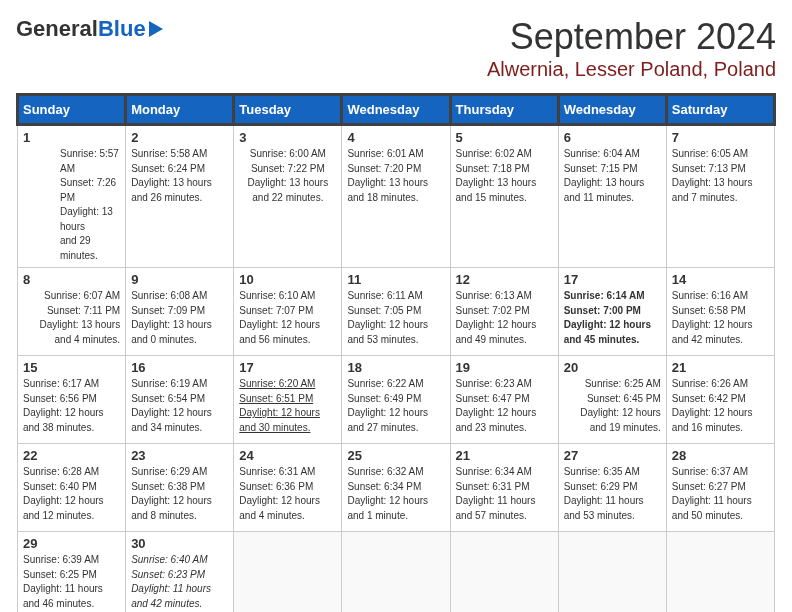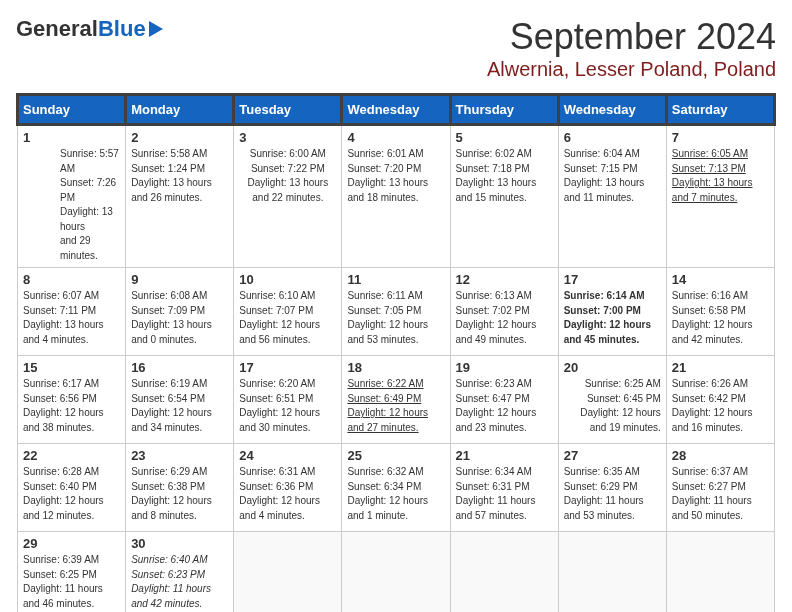--- a/index.html
+++ b/index.html
@@ -116,21 +116,21 @@
         <td>
           <span class="day-num">1</span>
           <div class="cell-info" style="white-space: pre-line; margin-left: 37px;">Sunrise: 5:57 AM
 Sunset: 7:26 PM
 Daylight: 13 hours
 and 29 minutes.</div>
         </td>
         <td>
           <span class="day-num">2</span>
           <div class="cell-info" style="white-space: pre-line;">Sunrise: 5:58 AM
-Sunset: 1:24 PM
+Sunset: 6:24 PM
 Daylight: 13 hours
 and 26 minutes.</div>
         </td>
         <td>
           <span class="day-num">3</span>
           <div class="cell-info" style="white-space: pre-line; text-align: center;">Sunrise: 6:00 AM
 Sunset: 7:22 PM
 Daylight: 13 hours
 and 22 minutes.</div>
         </td>
@@ -150,30 +150,30 @@
         </td>
         <td>
           <span class="day-num">6</span>
           <div class="cell-info" style="white-space: pre-line;">Sunrise: 6:04 AM
 Sunset: 7:15 PM
 Daylight: 13 hours
 and 11 minutes.</div>
         </td>
         <td>
           <span class="day-num">7</span>
-          <div class="cell-info" style="white-space: pre-line; text-decoration: underline;">Sunrise: 6:05 AM
+          <div class="cell-info" style="white-space: pre-line;">Sunrise: 6:05 AM
 Sunset: 7:13 PM
 Daylight: 13 hours
 and 7 minutes.</div>
         </td>
       </tr>
       <tr>
         <td>
           <span class="day-num">8</span>
-          <div class="cell-info" style="white-space: pre-line;">Sunrise: 6:07 AM
+          <div class="cell-info" style="white-space: pre-line; text-align: right;">Sunrise: 6:07 AM
 Sunset: 7:11 PM
 Daylight: 13 hours
 and 4 minutes.</div>
         </td>
         <td>
           <span class="day-num">9</span>
           <div class="cell-info" style="white-space: pre-line;">Sunrise: 6:08 AM
 Sunset: 7:09 PM
 Daylight: 13 hours
 and 0 minutes.</div>
@@ -224,28 +224,28 @@
         </td>
         <td>
           <span class="day-num">16</span>
           <div class="cell-info" style="white-space: pre-line;">Sunrise: 6:19 AM
 Sunset: 6:54 PM
 Daylight: 12 hours
 and 34 minutes.</div>
         </td>
         <td>
           <span class="day-num">17</span>
-          <div class="cell-info" style="white-space: pre-line;">Sunrise: 6:20 AM
+          <div class="cell-info" style="white-space: pre-line; text-decoration: underline;">Sunrise: 6:20 AM
 Sunset: 6:51 PM
 Daylight: 12 hours
 and 30 minutes.</div>
         </td>
         <td>
           <span class="day-num">18</span>
-          <div class="cell-info" style="white-space: pre-line; text-decoration: underline;">Sunrise: 6:22 AM
+          <div class="cell-info" style="white-space: pre-line;">Sunrise: 6:22 AM
 Sunset: 6:49 PM
 Daylight: 12 hours
 and 27 minutes.</div>
         </td>
         <td>
           <span class="day-num">19</span>
           <div class="cell-info" style="white-space: pre-line;">Sunrise: 6:23 AM
 Sunset: 6:47 PM
 Daylight: 12 hours
 and 23 minutes.</div>

